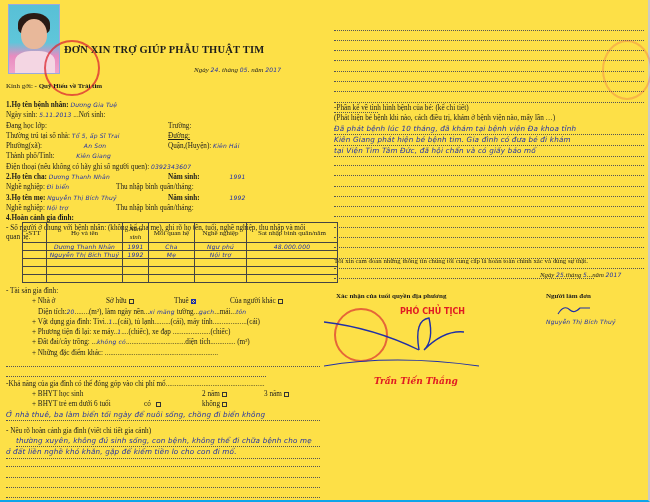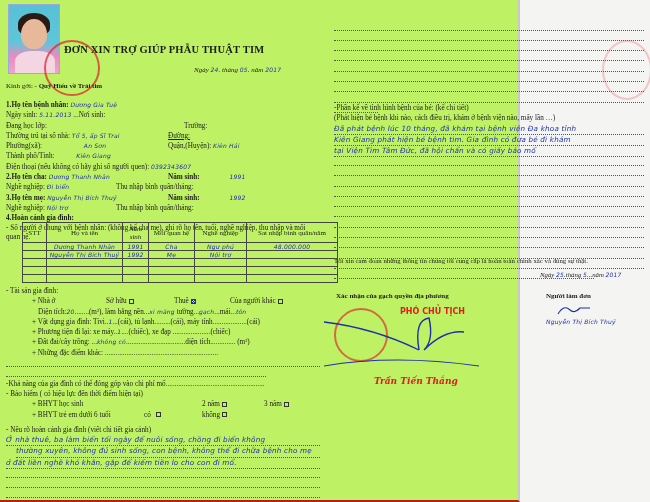--- a/index.html
+++ b/index.html
@@ -1,18 +1,18 @@
 <!DOCTYPE html>
 <html><head>
 <meta charset="utf-8">
 <style>
   * { box-sizing: border-box; margin: 0; padding: 0; }
   html, body { width: 650px; height: 502px; overflow: hidden; background: #f4f4f2; }
   body { font-family: "Liberation Serif", "DejaVu Serif", serif; color: #1c1c1c; position: relative; }
-  .page { position: absolute; left: 0; top: 0; width: 520px; height: 502px; background: #bef264; border-right: 2px solid #c9c9c9; border-bottom: 2px solid #b91c1c; }
+  .page { position: absolute; left: 0; top: 0; width: 650px; height: 502px; background: #fde047; border-right: 2px solid #c9c9c9; border-bottom: 2px solid #0ea5e9; }
   .left { position: absolute; left: 4px; top: 0; width: 318px; height: 500px; }
   .right { position: absolute; left: 334px; top: 0; width: 310px; height: 500px; }
   .hw { font-family: "DejaVu Sans", sans-serif; font-style: italic; color: #1f2fa8; font-size: 6px; letter-spacing: 0.2px; }
   .line { font-size: 7.2px; line-height: 10.3px; white-space: nowrap; overflow: hidden; position: relative; }
   .dots { display: block; border-bottom: 1px dotted #555; height: 8.5px; margin-bottom: 1.8px; }
   .photo { position: absolute; left: 4px; top: 4px; width: 52px; height: 70px; background: linear-gradient(180deg,#58c0d6 0%, #5fc6da 55%, #e88cc0 75%, #f0a3cc 100%); border: 1px solid #9ad; overflow: hidden; }
   .face { position: absolute; left: 12px; top: 14px; width: 26px; height: 30px; border-radius: 50% 50% 45% 45%; background: #e8b89a; }
   .hair { position: absolute; left: 9px; top: 8px; width: 32px; height: 22px; border-radius: 50% 50% 30% 30%; background: #2a1a14; }
   .body-s { position: absolute; left: 6px; top: 46px; width: 40px; height: 26px; border-radius: 40% 40% 0 0; background: #f4d6e3; }
   .stamp { position: absolute; border: 2px solid rgba(220,40,50,0.75); border-radius: 50%; }
@@ -50,21 +50,21 @@
     </div>
 
     <div style="position:absolute;left:2px;top:82px;font-size:7px;">
       <span>Kính gởi:</span>
       <b>- Quỹ Hiểu về Trái tim</b>
     </div>
 
     <div style="position:absolute;left:2px;top:100px;width:296px;">
       <div class="line"><b>1.Họ tên bệnh nhân:</b> <span class="hw">Dương Gia Tuệ</span></div>
       <div class="line"><span>Ngày sinh:</span> <span class="hw">5.11.2013</span> ...<span>Nơi sinh:</span></div>
-      <div class="line"><span>Đang học lớp:</span><span style="position:absolute;left:178px;">Trường:</span></div>
+      <div class="line"><span>Đang học lớp:</span><span style="position:absolute;left:162px;">Trường:</span></div>
       <div class="line"><span>Thường trú tại số nhà:</span> <span class="hw">Tổ 5, ấp Sĩ Trai</span><span style="position:absolute;left:162px;text-decoration:underline;">Đường:</span></div>
       <div class="line"><span>Phường(xã):</span> <span class="hw" style="margin-left:40px;">An Sơn</span><span style="position:absolute;left:162px;"><span>Quận,(Huyện):</span> <span class="hw">Kiên Hải</span></span></div>
       <div class="line"><span>Thành phố/Tỉnh:</span> <span class="hw" style="margin-left:20px;">Kiên Giang</span></div>
       <div class="line"><span>Điện thoại (nếu không có hãy ghi số người quen):</span> <span class="hw">0392343607</span></div>
       <div class="line"><b>2.Họ tên cha:</b> <span class="hw">Dương Thanh Nhân</span><span style="position:absolute;left:162px;"><b>Năm sinh:</b> <span class="hw" style="margin-left:28px;">1991</span></span></div>
       <div class="line"><span>Nghề nghiệp:</span> <span class="hw">Đi biển</span><span style="position:absolute;left:110px;">Thu nhập bình quân/tháng:</span></div>
       <div class="line"><b>3.Họ tên mẹ:</b> <span class="hw">Nguyễn Thị Bích Thuỷ</span><span style="position:absolute;left:162px;"><b>Năm sinh:</b> <span class="hw" style="margin-left:28px;">1992</span></span></div>
       <div class="line"><span>Nghề nghiệp:</span> <span class="hw">Nội trợ</span><span style="position:absolute;left:110px;">Thu nhập bình quân/tháng:</span></div>
       <div class="line"><b>4.Hoàn cảnh gia đình:</b></div>
       <div style="font-size:7.2px;line-height:9px;white-space:normal;width:314px;">- Số người ở chung với bệnh nhân: (không kể cha mẹ), ghi rõ họ tên, tuổi, nghề nghiệp, thu nhập và mối quan hệ.</div>
@@ -129,49 +129,48 @@
 
     <div style="position:absolute;left:2px;top:286px;width:314px;">
       <div class="line">- Tài sản gia đình:</div>
       <div class="line" style="padding-left:26px;">
         <span>+ Nhà ở</span>
         <span style="position:absolute;left:100px;"><span>Sở hữu</span><span class="chk"></span></span>
         <span style="position:absolute;left:168px;"><span>Thuê</span><span class="chk x"></span></span>
         <span style="position:absolute;left:224px;"><span>Của người khác</span><span class="chk"></span></span>
       </div>
       <div class="line" style="padding-left:32px;">
-        <span>Diện tích:</span><span class="hw">20</span>........<span>(m²), làm bằng nền</span>...<span class="hw">xi măng</span> <span>tường</span>...<span class="hw">gạch</span>...<span>mái</span>...<span class="hw">tôn</span>
+        <span>Diện tích:</span><span class="hw">20</span>........<span>(m²), làm ngày nền</span>...<span class="hw">xi măng</span> <span>tường</span>...<span class="hw">gạch</span>...<span>mái</span>...<span class="hw">tôn</span>
       </div>
       <div class="line" style="padding-left:26px;">
         <span>+ Vật dụng gia đình: Tivi</span>..<span class="hw">1</span>...<span>(cái), tủ lạnh</span>.........<span>(cái), máy tính</span>...................<span>(cái)</span>
       </div>
       <div class="line" style="padding-left:26px;">
         <span>+ Phương tiện đi lại: xe máy</span>..<span class="hw">1</span>....<span>(chiếc), xe đạp</span> .....................<span>(chiếc)</span>
       </div>
       <div class="line" style="padding-left:26px;">
         <span>+ Đất đai/cây trồng:</span> ...<span class="hw">không có</span>.................................<span>diện tích</span>.............. <span>(m²)</span>
       </div>
       <div class="line" style="padding-left:26px;"><span>+ Những đặc điểm khác:</span> ...............................................................</div>
       <span class="dots"></span>
       <span class="dots" style="width:260px;"></span>
       <div class="line"><span>-Khả năng của gia đình có thể đóng góp vào chi phí mổ</span>.......................................................</div>
-      <div class="line">- Bảo hiểm ( có hiệu lực đến thời điểm hiện tại)</div>
       <div class="line" style="padding-left:26px;">
         <span>+ BHYT học sinh</span>
         <span style="position:absolute;left:134px;margin-top:39px;"><span>1 năm</span><span class="chk"></span></span>
         <span style="position:absolute;left:196px;"><span>2 năm</span><span class="chk"></span></span>
         <span style="position:absolute;left:258px;"><span>3 năm</span><span class="chk"></span></span>
       </div>
       <div class="line" style="padding-left:26px;">
         <span>+ BHYT trẻ em dưới 6 tuổi</span>
         <span style="position:absolute;left:138px;"><span>có</span><span class="chk" style="margin-left:5px;"></span></span>
         <span style="position:absolute;left:196px;"><span>không</span><span class="chk"></span></span>
       </div>
+      <div class="line hw" style="border-bottom:1px dotted #555;">Ở nhà thuê, ba làm biển tối ngày để nuôi sống, chồng đi biển không</div>
       <div class="line" style="margin-top:5px;">- Nêu rõ hoàn cảnh gia đình (viết chi tiết gia cảnh)</div>
-      <div class="line hw" style="border-bottom:1px dotted #555;">Ở nhà thuê, ba làm biển tối ngày để nuôi sống, chồng đi biển không</div>
       <div class="line hw" style="border-bottom:1px dotted #555;margin-left:10px;">thường xuyên, không đủ sinh sống, con bệnh, không thể đi chữa bệnh cho mẹ</div>
       <div class="line hw" style="border-bottom:1px dotted #555;">ở đất liền nghề khó khăn, gặp để kiếm tiền lo cho con đi mổ.</div>
       <span class="dots"></span>
       <span class="dots"></span>
       <span class="dots"></span>
       <span class="dots"></span>
 
     </div>
   </div>
 
@@ -210,21 +209,21 @@
     </div>
 
     <div style="position:absolute;left:0;top:257px;font-size:6.8px;">Tôi xin cam đoan những thông tin chúng tôi cung cấp là hoàn toàn chính xác và đúng sự thật.</div>
     <div style="position:absolute;left:206px;top:271px;font-size:6.8px;font-style:italic;">
       <span>Ngày</span>
       <span class="hw">25</span>.<span>tháng</span>
       <span class="hw">5</span>...<span>năm</span>
       <span class="hw">2017</span>
     </div>
 
-    <div style="position:absolute;left:2px;top:292px;font-size:7px;font-weight:bold;">Xác nhận của gạch quyền địa phương</div>
+    <div style="position:absolute;left:2px;top:292px;font-size:7px;font-weight:bold;">Xác nhận của tuổi quyền địa phương</div>
     <div style="position:absolute;left:212px;top:292px;font-size:7px;font-weight:bold;">Người làm đơn</div>
 
     <div class="stamp" style="left:0;top:308px;width:54px;height:54px;border-color:rgba(220,50,50,0.7);"></div>
     <div class="red" style="position:absolute;left:66px;top:307px;font-size:8px;font-weight:bold;font-family:'DejaVu Sans',sans-serif;">PHÓ CHỦ TỊCH</div>
     <svg style="position:absolute;left:-10px;top:310px;" width="170" height="60">
       <path d="M0 12 Q50 18 95 40" stroke="#1f2fa8" stroke-width="1.3" fill="none"></path>
       <path d="M95 40 Q90 10 105 8 Q110 30 100 40 Q120 20 140 22" stroke="#1f2fa8" stroke-width="1.4" fill="none"></path>
       <path d="M0 56 Q70 44 155 56" stroke="#1f2fa8" stroke-width="1.2" fill="none"></path>
     </svg>
     <div class="red sig" style="position:absolute;left:40px;top:376px;font-size:9px;font-weight:bold;font-style:italic;">Trần Tiến Thắng</div>

